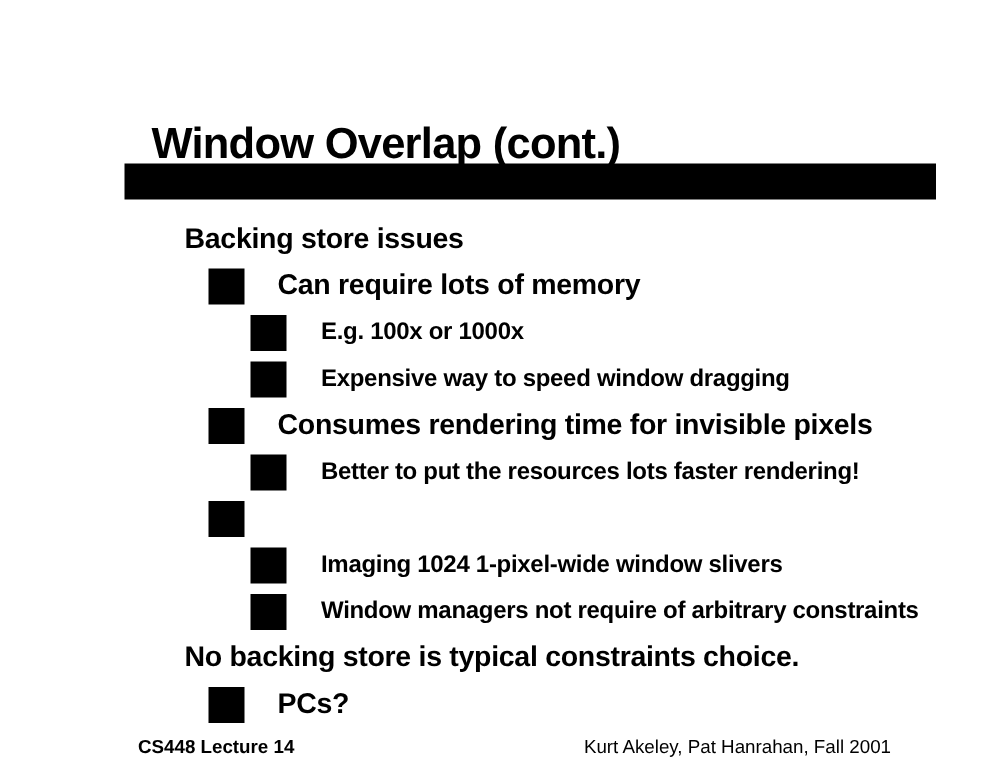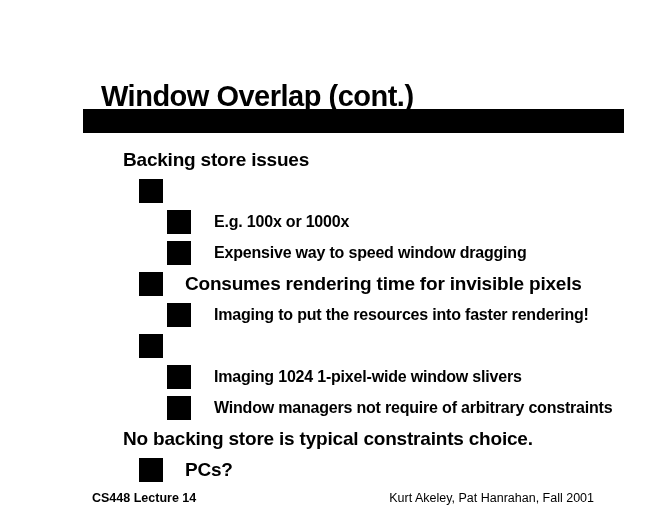--- a/index.html
+++ b/index.html
@@ -106,36 +106,37 @@
   <div class="title">Window Overlap (cont.)</div>
 
   <div class="title-rule"></div>
 
   <div class="content">
       <div class="row lvl0">
         <span class="txt">Backing store issues</span>
       </div>
       <div class="row lvl1">
         <span class="bullet"></span>
+        <span class="txt">Can require lots of memory</span>
       </div>
       <div class="row lvl2">
         <span class="bullet"></span>
         <span class="txt">E.g. 100x or 1000x</span>
       </div>
       <div class="row lvl2">
         <span class="bullet"></span>
         <span class="txt">Expensive way to speed window dragging</span>
       </div>
       <div class="row lvl1">
         <span class="bullet"></span>
         <span class="txt">Consumes rendering time for invisible pixels</span>
       </div>
       <div class="row lvl2">
         <span class="bullet"></span>
-        <span class="txt">Imaging to put the resources into faster rendering!</span>
+        <span class="txt">Better to put the resources lots faster rendering!</span>
       </div>
       <div class="row lvl1">
         <span class="bullet"></span>
       </div>
       <div class="row lvl2">
         <span class="bullet"></span>
         <span class="txt">Imaging 1024 1-pixel-wide window slivers</span>
       </div>
       <div class="row lvl2">
         <span class="bullet"></span>

